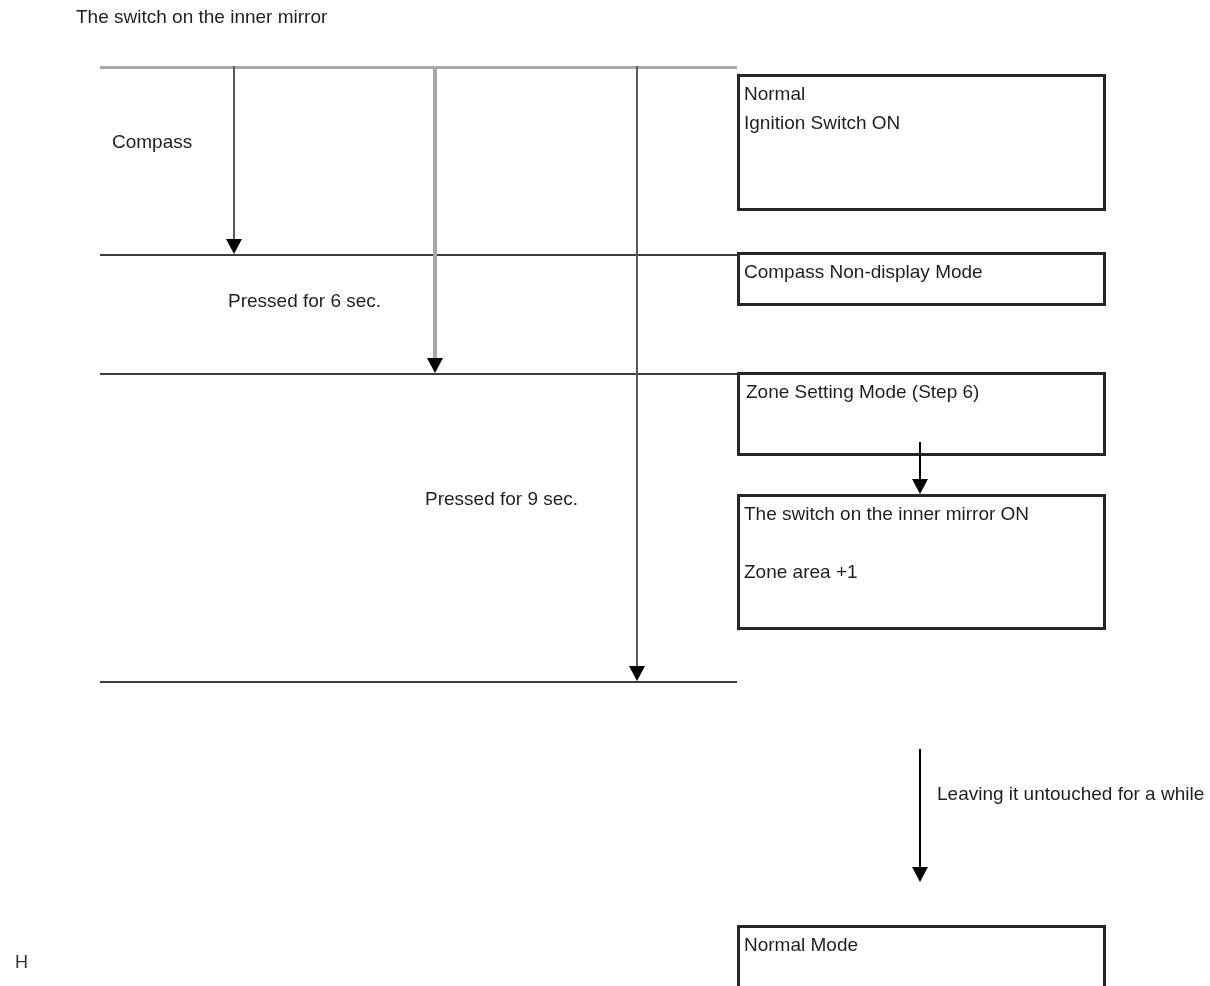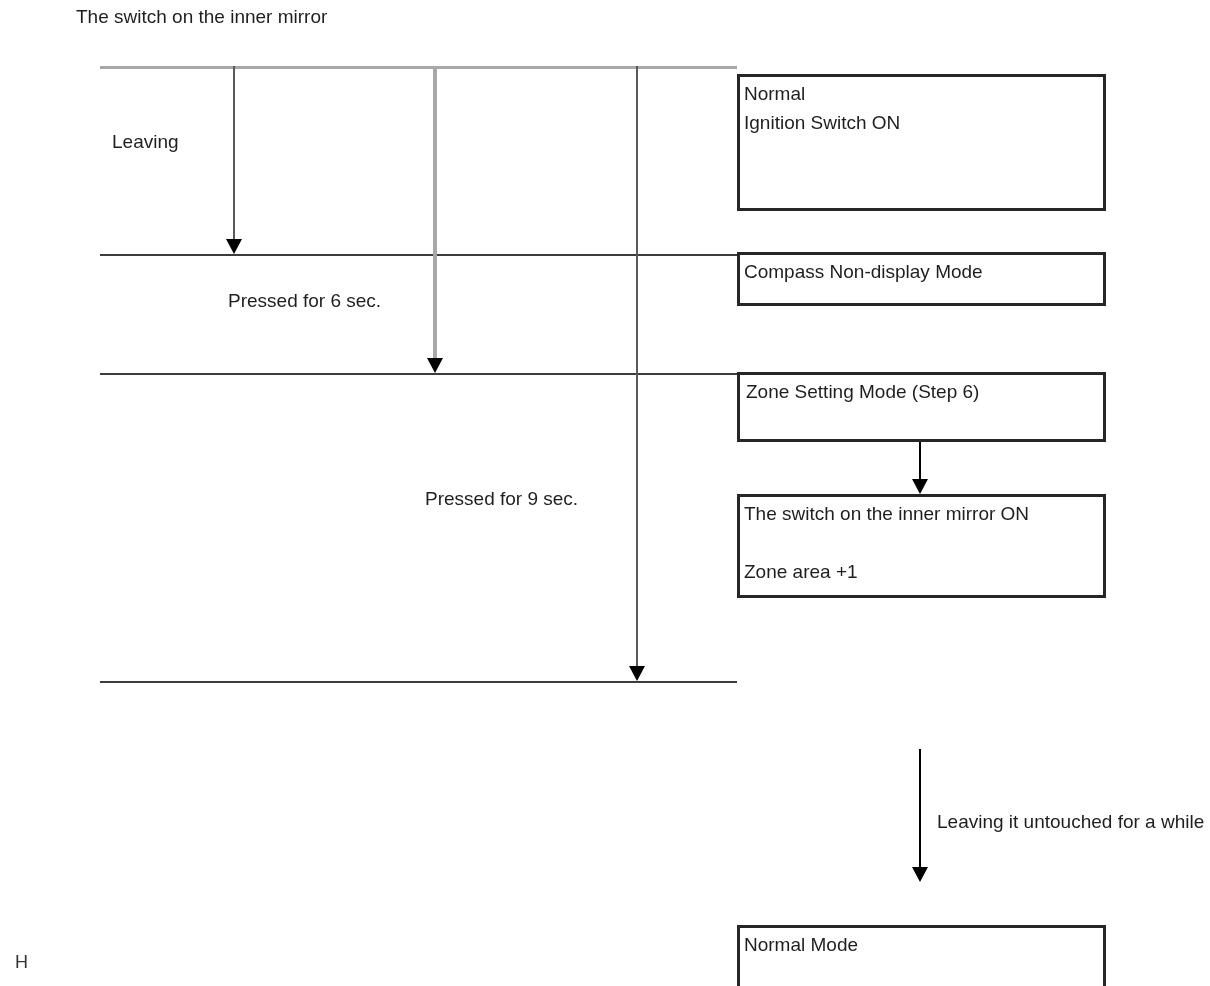--- a/index.html
+++ b/index.html
@@ -34,55 +34,55 @@
 
   <div class="txt" style="left:76px;top:6px;">The switch on the inner mirror</div>
 
   <div class="hline gray" style="left:100px;top:66px;width:637px;"></div>
   <div class="hline" style="left:100px;top:254px;width:637px;"></div>
   <div class="hline" style="left:100px;top:373px;width:637px;"></div>
   <div class="hline" style="left:100px;top:681px;width:637px;"></div>
 
   <div class="vline" style="left:233px;top:66px;height:173px;"></div>
   <div class="ahead" style="left:226px;top:239px;"></div>
-  <div class="txt" style="left:112px;top:131px;">Leaving</div>
+  <div class="txt" style="left:112px;top:131px;">Compass</div>
 
   <div class="vline gray" style="left:433px;top:66px;height:292px;"></div>
   <div class="ahead" style="left:427px;top:358px;"></div>
   <div class="txt" style="left:228px;top:290px;">Pressed for 6 sec.</div>
 
   <div class="vline" style="left:636px;top:66px;height:600px;"></div>
   <div class="ahead" style="left:629px;top:666px;"></div>
   <div class="txt" style="left:425px;top:488px;">Pressed for 9 sec.</div>
 
   <div class="box" style="top:66px;height:137px;margin-top:8px;">
     <span class="bline">Normal</span>
     <span class="bline">Ignition Switch ON</span>
   </div>
 
   <div class="box" style="top:252px;height:54px;">
     <span class="bline">Compass Non-display Mode</span>
   </div>
 
-  <div class="box" style="top:372px;height:70px;padding-left:6px;">
+  <div class="box" style="top:372px;height:84px;padding-left:6px;">
     <span class="bline">Zone Setting Mode (Step 6)</span>
   </div>
 
   <div class="vline" style="left:919px;top:442px;height:37px;background:#000;"></div>
   <div class="ahead" style="left:912px;top:479px;"></div>
 
-  <div class="box" style="top:494px;height:104px;">
+  <div class="box" style="top:494px;height:136px;">
     <span class="bline">The switch on the inner mirror ON</span>
     <span class="bline gap-above">Zone area +1</span>
   </div>
 
 
   <div class="vline" style="left:919px;top:749px;height:118px;background:#000;"></div>
   <div class="ahead" style="left:912px;top:867px;"></div>
-  <div class="translabel" style="left:937px;top:808px;">
+  <div class="translabel" style="left:937px;top:780px;">
     <span class="bline">Leaving it untouched</span>
     <span class="bline">for a while</span>
   </div>
 
   <div class="box" style="top:882px;height:69px;margin-top:43px;">
     <span class="bline">Normal Mode</span>
   </div>
 
   <div class="footer-mark" style="left:15px;top:952px;">H</div>
 

